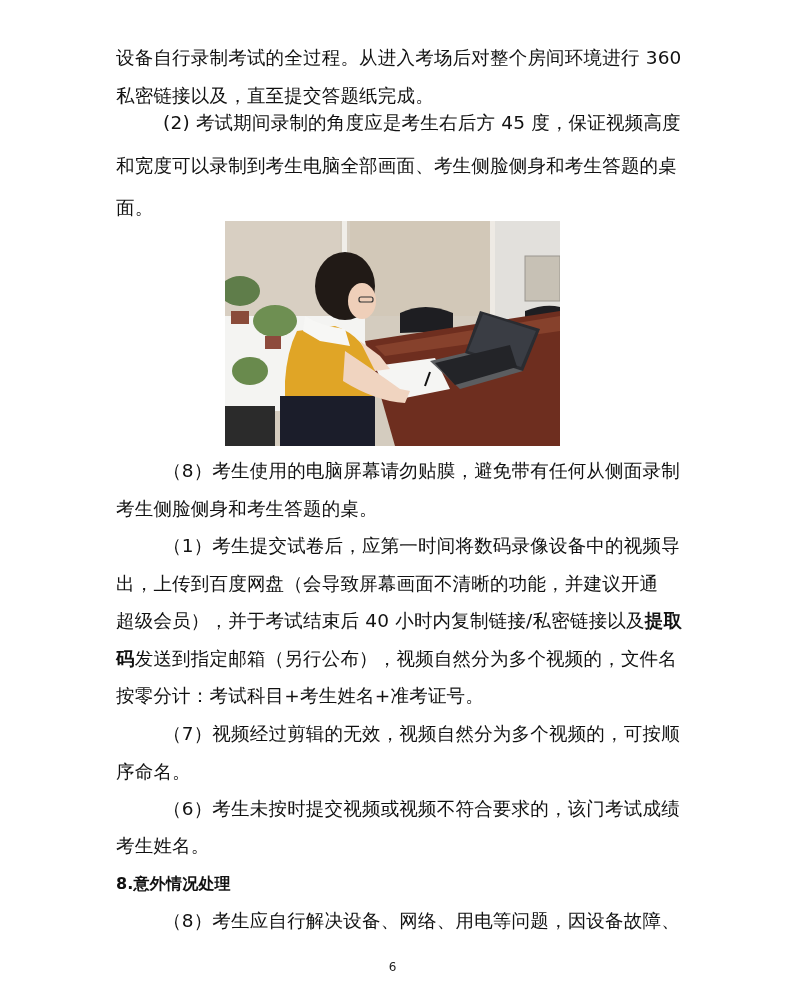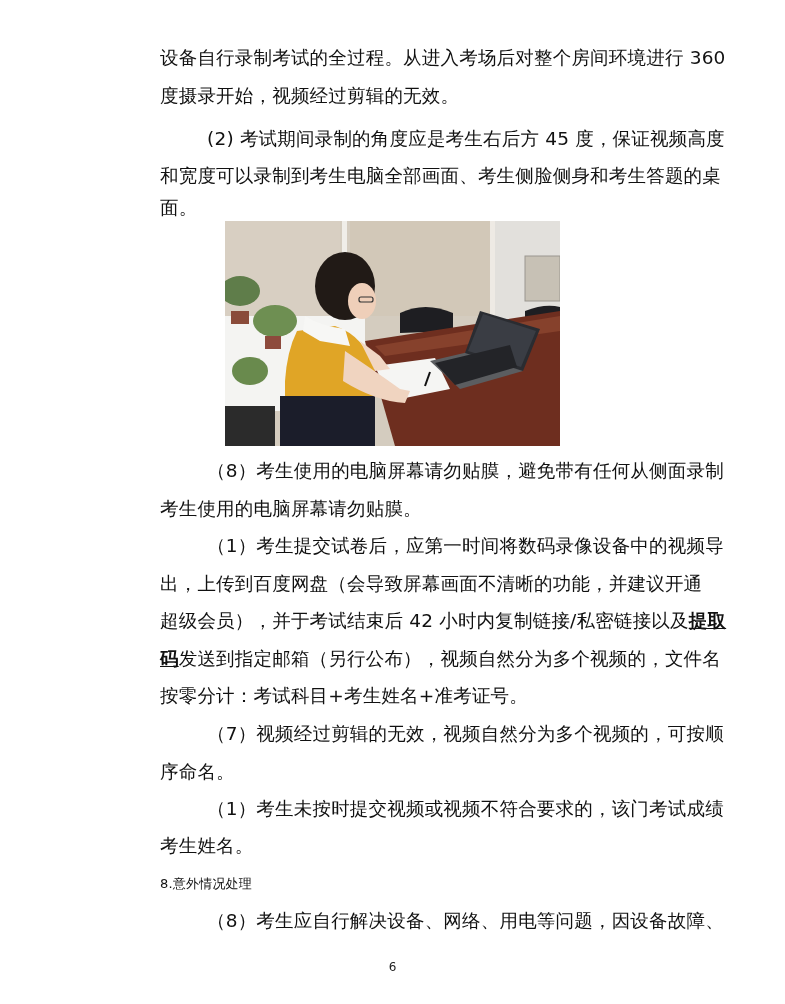--- a/index.html
+++ b/index.html
@@ -1,32 +1,32 @@
 <!DOCTYPE html>
 <html><head>
   <meta charset="utf-8">
   <style>
     html, body { margin: 0; padding: 0; background: #ffffff; }
     body { width: 785px; height: 1004px; position: relative; overflow: hidden;
            font-family: "DejaVu Sans", "Liberation Sans", sans-serif; color: #111; }
-    .line { position: absolute; left: 116px; font-size: 18.5px; line-height: 24px; white-space: nowrap; letter-spacing: 0.2px; margin-left: 44px; }
+    .line { position: absolute; left: 116px; font-size: 18.5px; line-height: 24px; white-space: nowrap; letter-spacing: 0.2px; }
     .indent { left: 163px; }
-    .bold { font-weight: bold; text-decoration: underline; }
-    .heading { font-weight: normal; font-size: 13px; }
+    .bold { font-weight: bold; }
+    .heading { font-weight: bold; font-size: 16px; }
     .page-num { position: absolute; left: 0; width: 785px; text-align: center; top: 960px; font-size: 12px; color: #222; }
     .photo { position: absolute; left: 225px; top: 221px; width: 335px; height: 225px; overflow: hidden; background: #cfc7bc; }
   </style>
 </head>
 <body>
 
 <div>
   <div class="line" style="top:46px">设备自行录制考试的全过程。从进入考场后对整个房间环境进行 360</div>
-  <div class="line" style="top:84px">度摄录开始，视频经过剪辑的无效。</div>
-  <div class="line indent" style="top:127px">(2) 考试期间录制的角度应是考生右后方 45 度，保证视频高度</div>
-  <div class="line" style="top:164px">和宽度可以录制到考生电脑全部画面、考生侧脸侧身和考生答题的桌</div>
+  <div class="line" style="top:84px">私密链接以及，直至提交答题纸完成。</div>
+  <div class="line indent" style="top:111px">(2) 考试期间录制的角度应是考生右后方 45 度，保证视频高度</div>
+  <div class="line" style="top:154px">和宽度可以录制到考生电脑全部画面、考生侧脸侧身和考生答题的桌</div>
   <div class="line" style="top:196px">面。</div>
 
   <div class="photo" title="考生在桌前答题，笔记本电脑位于右前方，从右后方45度拍摄">
     <svg width="335" height="225" viewBox="0 0 335 225" xmlns="http://www.w3.org/2000/svg">
       <rect x="0" y="0" width="335" height="225" fill="#d4ccbf"></rect>
       <rect x="0" y="0" width="115" height="110" fill="#d8cfc2"></rect>
       <rect x="117" y="0" width="5" height="120" fill="#f0eee9"></rect>
       <rect x="125" y="0" width="140" height="95" fill="#d2c8b8"></rect>
       <rect x="265" y="0" width="5" height="100" fill="#eeeae4"></rect>
       <rect x="270" y="0" width="65" height="110" fill="#e2e0dc"></rect>
@@ -53,31 +53,31 @@
       <path d="M135 120 L155 135 L165 148 L150 150 Z" fill="#f1d6c3"></path>
       <path d="M80 95 Q95 105 120 108 L125 125 L95 120 L78 110 Z" fill="#f7f7f5"></path>
       <ellipse cx="120" cy="65" rx="30" ry="34" fill="#211a16"></ellipse>
       <ellipse cx="137" cy="80" rx="14" ry="18" fill="#efcfb9"></ellipse>
       <rect x="134" y="76" width="14" height="5" rx="2" fill="none" stroke="#333" stroke-width="1.2"></rect>
       <path d="M200 165 L205 151" stroke="#111" stroke-width="2"></path>
     </svg>
   </div>
 
   <div class="line indent" style="top:459px">（8）考生使用的电脑屏幕请勿贴膜，避免带有任何从侧面录制</div>
-  <div class="line" style="top:497px">考生使用的电脑屏幕请勿贴膜。</div>
+  <div class="line" style="top:497px">考生侧脸侧身和考生答题的桌。</div>
   <div class="line indent" style="top:534px">（1）考生提交试卷后，应第一时间将数码录像设备中的视频导</div>
   <div class="line" style="top:572px">出，上传到百度网盘（会导致屏幕画面不清晰的功能，并建议开通</div>
   <div class="line" style="top:609px">
-    <span>超级会员），并于考试结束后 42 小时内复制链接/私密链接以及</span><span class="bold">提取</span>
+    <span>超级会员），并于考试结束后 40 小时内复制链接/私密链接以及</span><span class="bold">提取</span>
   </div>
   <div class="line" style="top:647px">
     <span class="bold">码</span><span>发送到指定邮箱（另行公布），视频自然分为多个视频的，文件名</span>
   </div>
   <div class="line" style="top:684px">按零分计：考试科目+考生姓名+准考证号。</div>
   <div class="line indent" style="top:722px">（7）视频经过剪辑的无效，视频自然分为多个视频的，可按顺</div>
   <div class="line" style="top:760px">序命名。</div>
-  <div class="line indent" style="top:797px">（1）考生未按时提交视频或视频不符合要求的，该门考试成绩</div>
+  <div class="line indent" style="top:797px">（6）考生未按时提交视频或视频不符合要求的，该门考试成绩</div>
   <div class="line" style="top:834px">考生姓名。</div>
   <div class="line heading" style="top:872px">8.意外情况处理</div>
   <div class="line indent" style="top:909px">（8）考生应自行解决设备、网络、用电等问题，因设备故障、</div>
 
   <div class="page-num">6</div>
 </div>
 
 </body></html>

